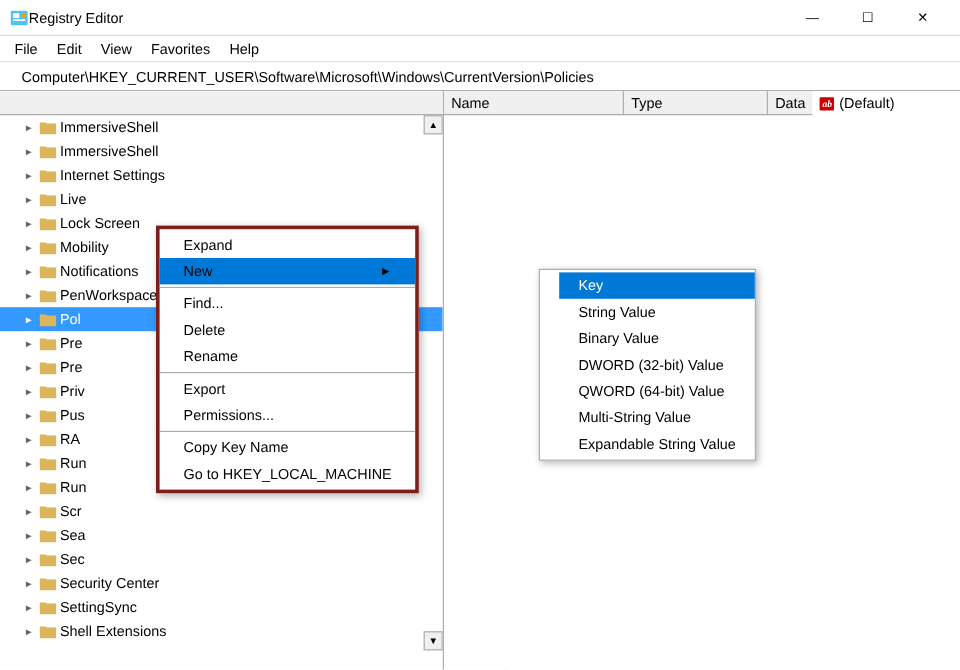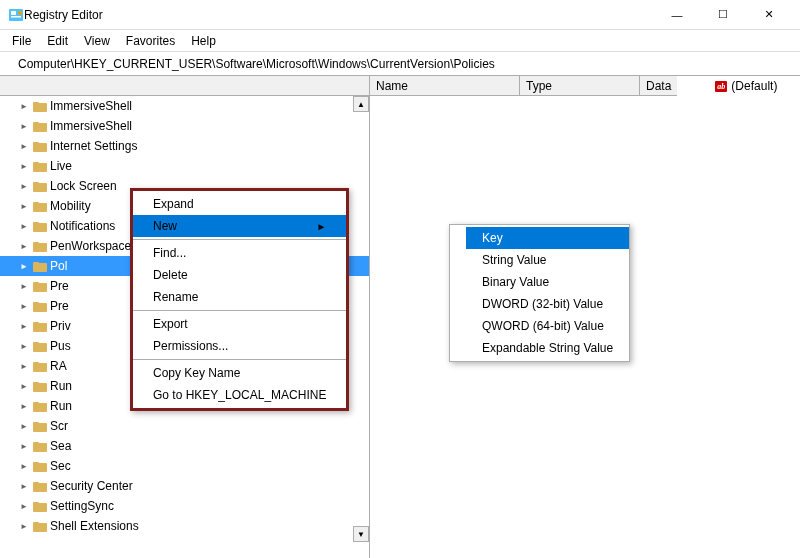--- a/index.html
+++ b/index.html
@@ -203,21 +203,20 @@
 
     .ab-icon {
       background: #cc0000;
       color: #fff;
       font-size: 8px;
       font-weight: bold;
       padding: 1px 2px;
       border-radius: 1px;
       font-family: serif;
       font-style: italic;
-      margin-left: 32px;
     }
 
     
     .context-menu {
       position: absolute;
       left: 130px;
       top: 112px;
       background: #fff;
       border: 3px solid #7f1d1d;
       box-shadow: 2px 2px 6px rgba(0,0,0,0.3);
@@ -633,16 +632,17 @@
       <span>Go to HKEY_LOCAL_MACHINE</span>
     </div>
   </div>
 
   <div class="submenu">
     <div class="sub-item highlighted">Key</div>
     <div class="sub-item">String Value</div>
     <div class="sub-item">Binary Value</div>
     <div class="sub-item">DWORD (32-bit) Value</div>
     <div class="sub-item">QWORD (64-bit) Value</div>
+    <div class="sub-item">Multi-String Value</div>
     <div class="sub-item">Expandable String Value</div>
   </div>
 
 </div>
 
 </body></html>

